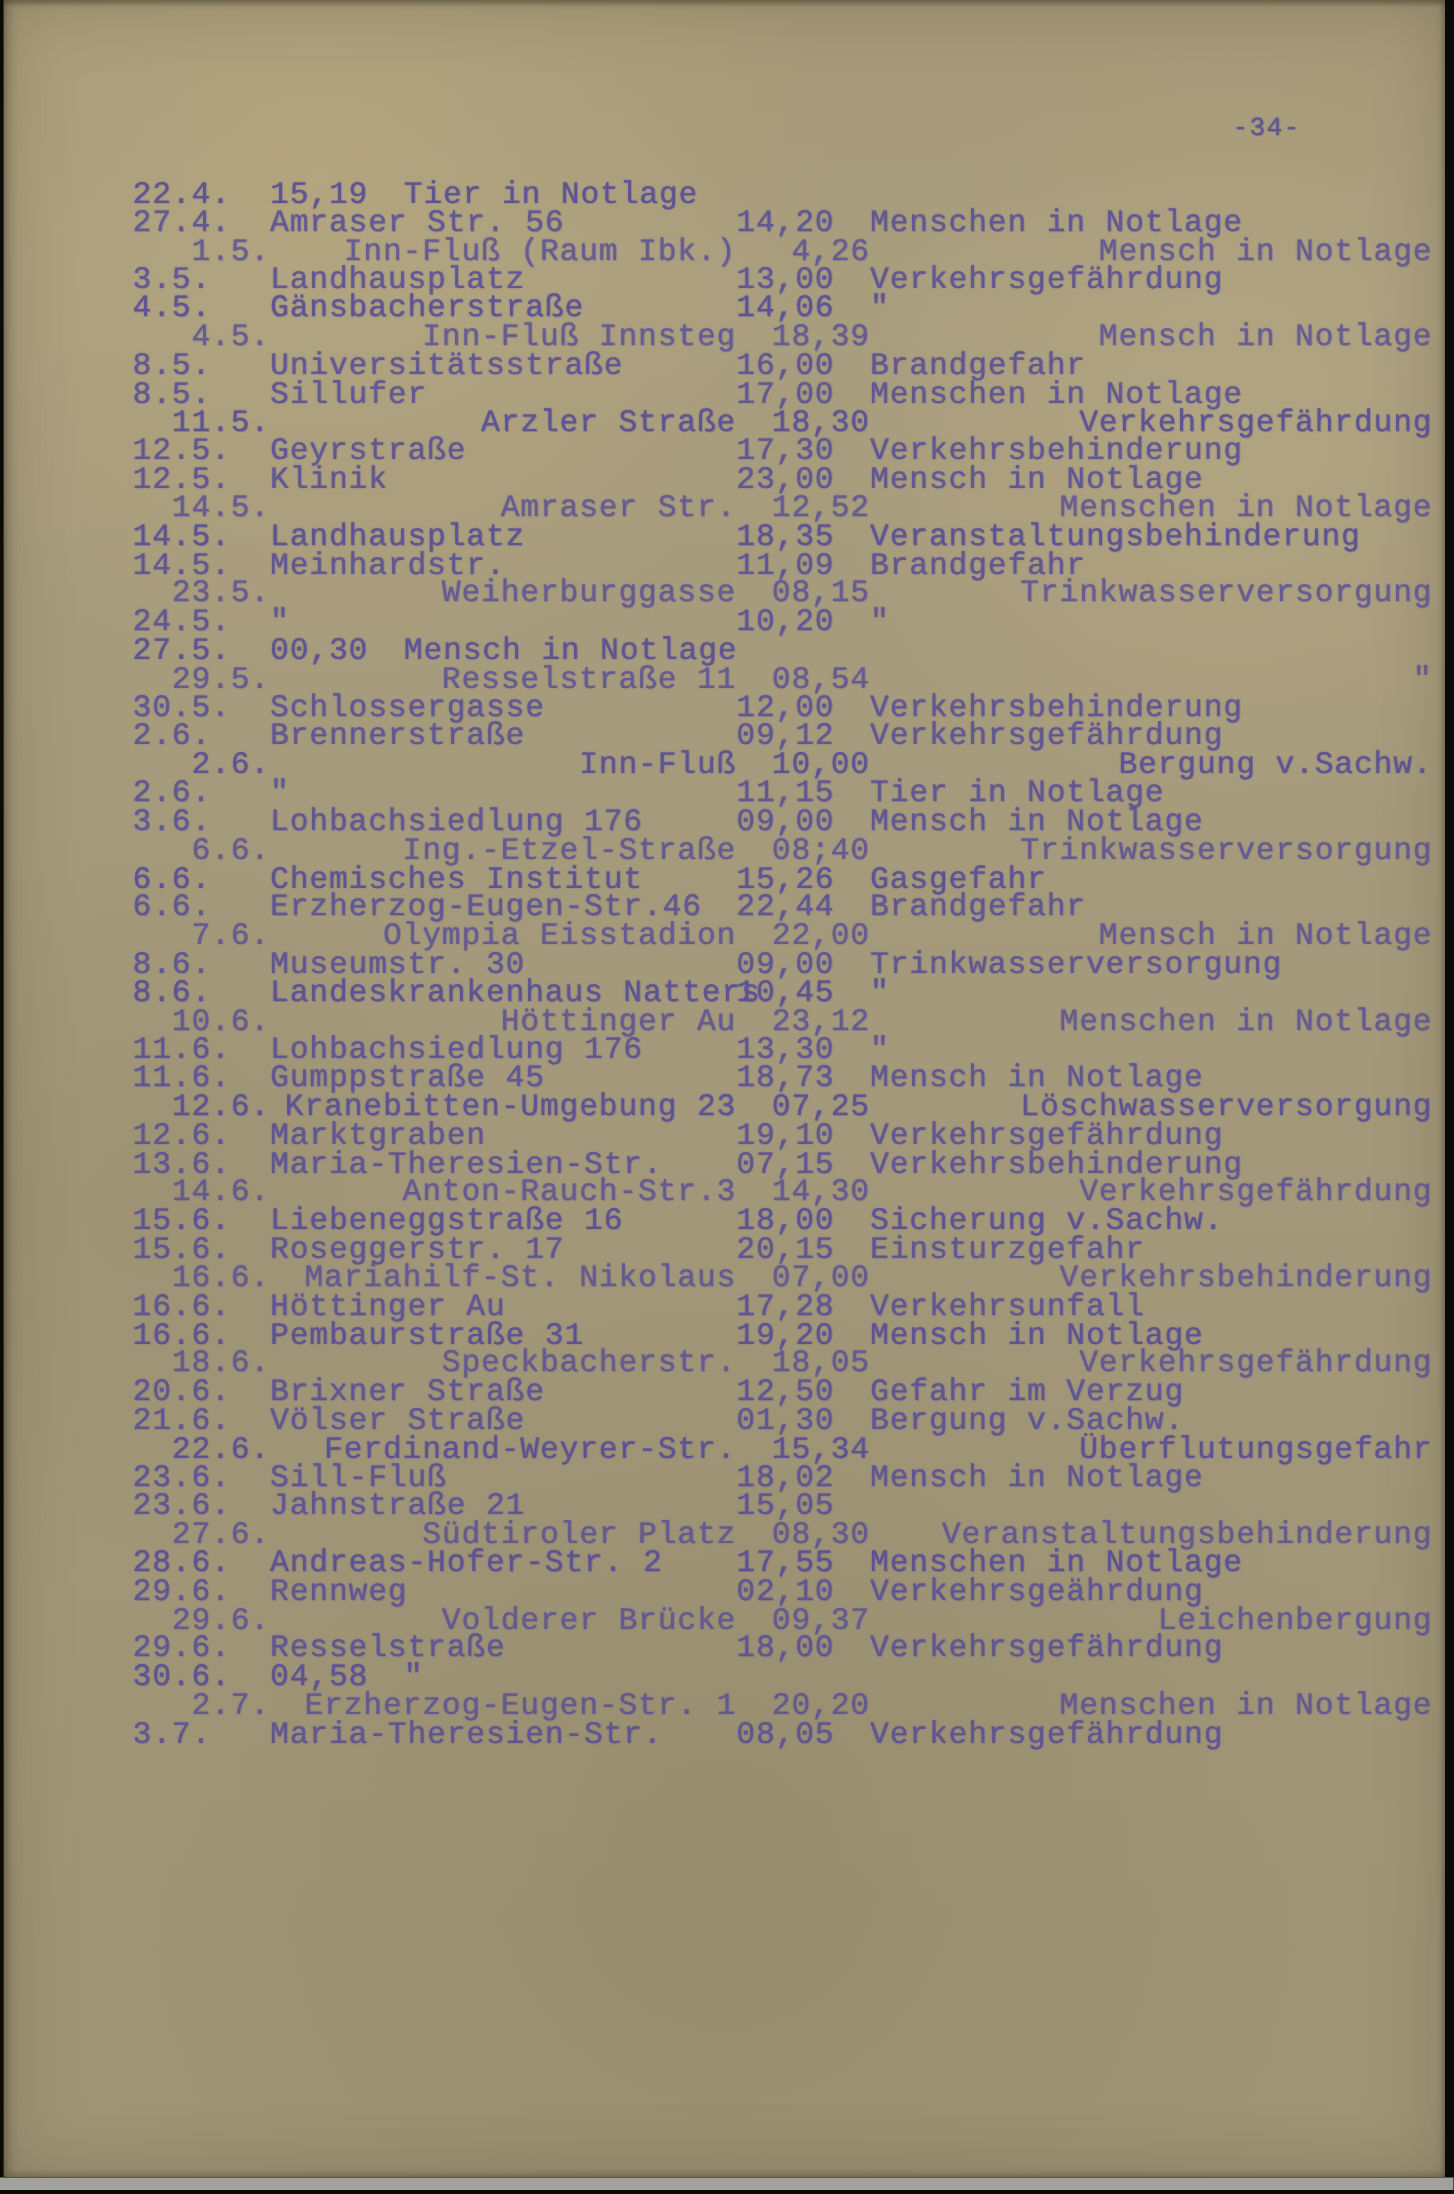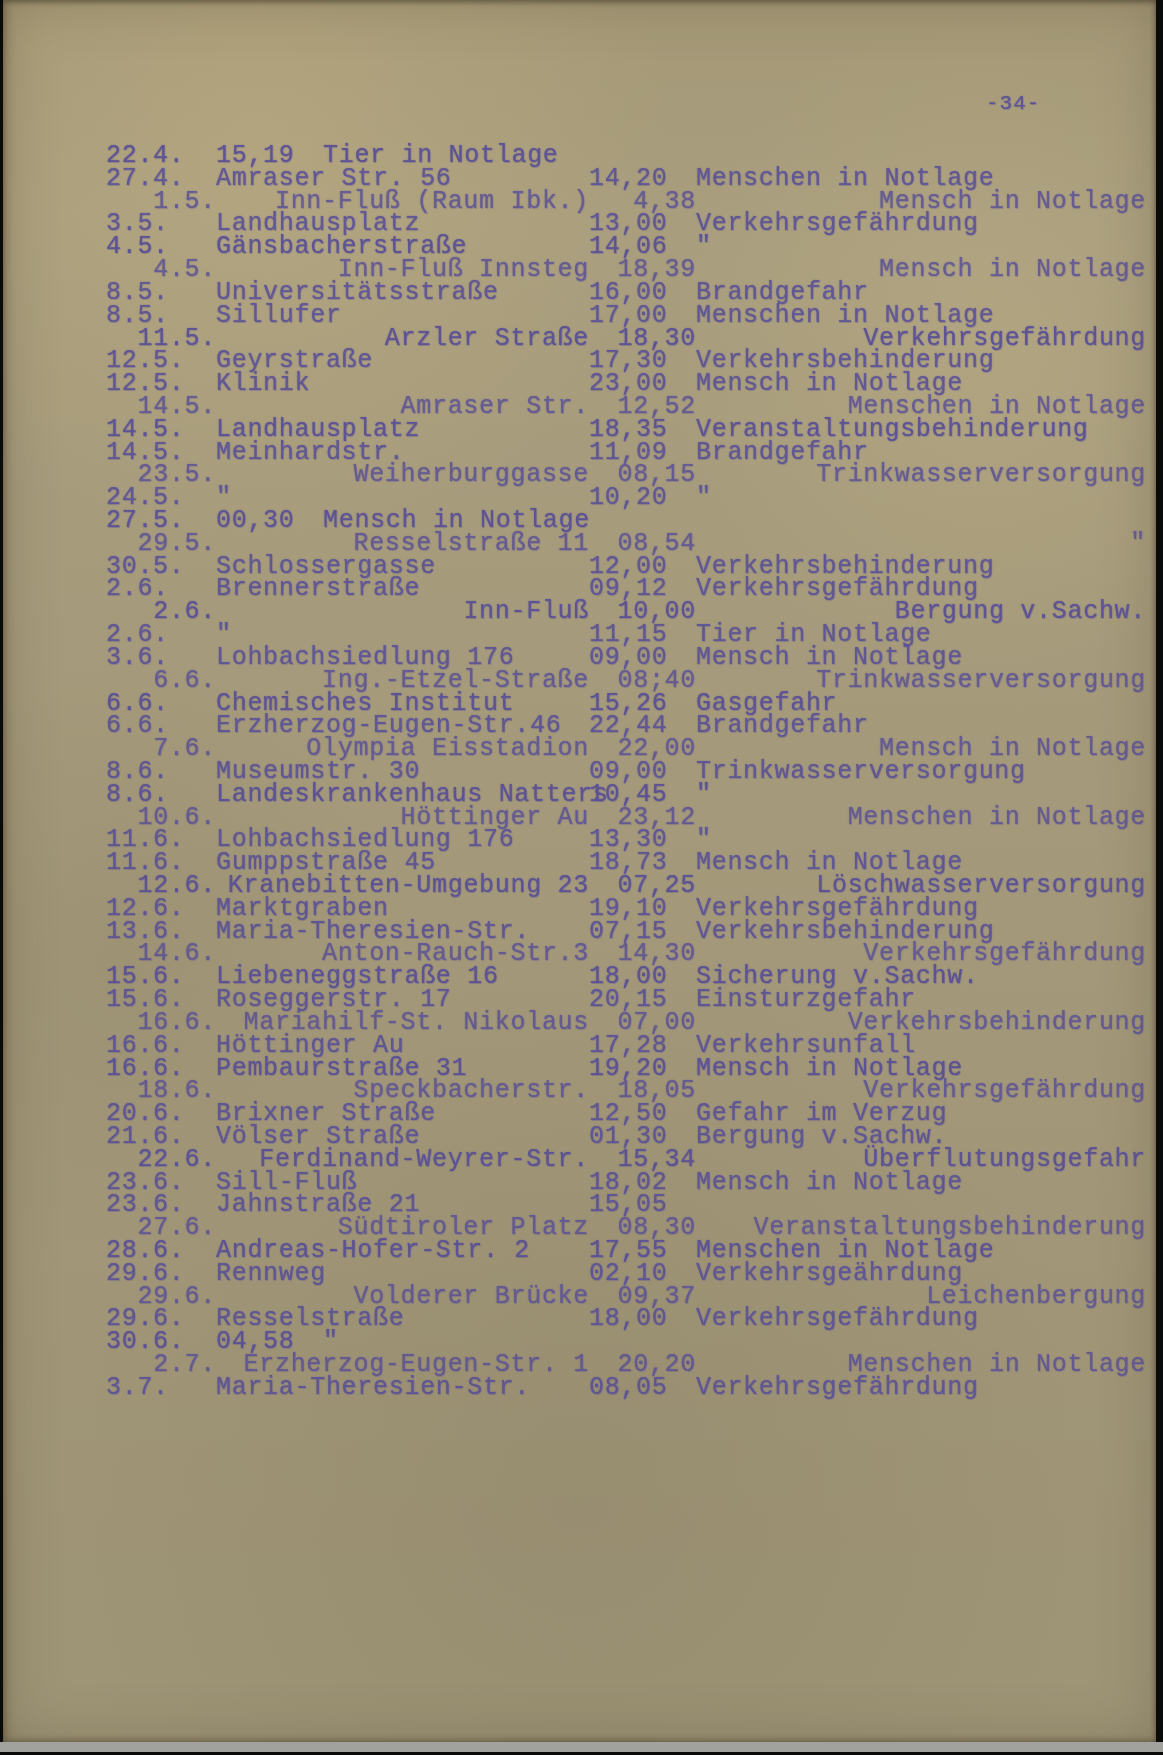--- a/index.html
+++ b/index.html
@@ -74,21 +74,21 @@
   <div class="log-row">
     <span class="col-date">27.4.</span>
     <span class="col-location">Amraser Str. 56</span>
     <span class="col-time">14,20</span>
     <span class="col-incident">Menschen in Notlage</span>
   </div>
 
   <div class="log-row">
     <span class="col-date">1.5.</span>
     <span class="col-location">Inn-Fluß (Raum Ibk.)</span>
-    <span class="col-time">4,38</span>
+    <span class="col-time">4,26</span>
     <span class="col-incident">Mensch in Notlage</span>
   </div>
 
   <div class="log-row">
     <span class="col-date">3.5.</span>
     <span class="col-location">Landhausplatz</span>
     <span class="col-time">13,00</span>
     <span class="col-incident">Verkehrsgefährdung</span>
   </div>
 

